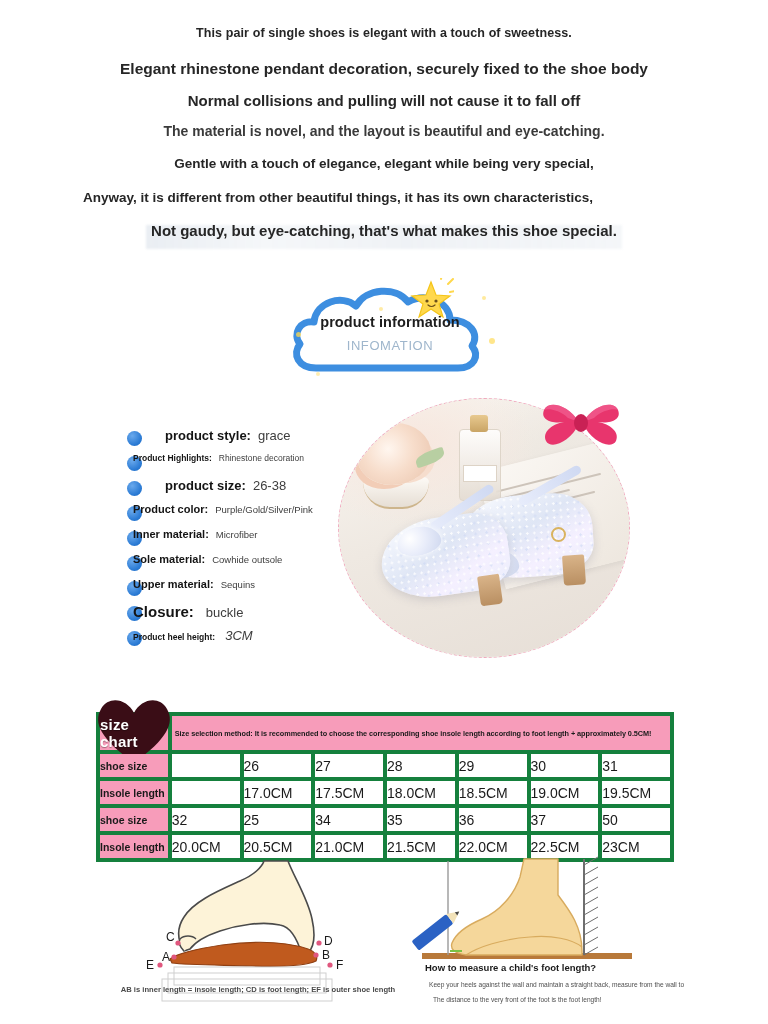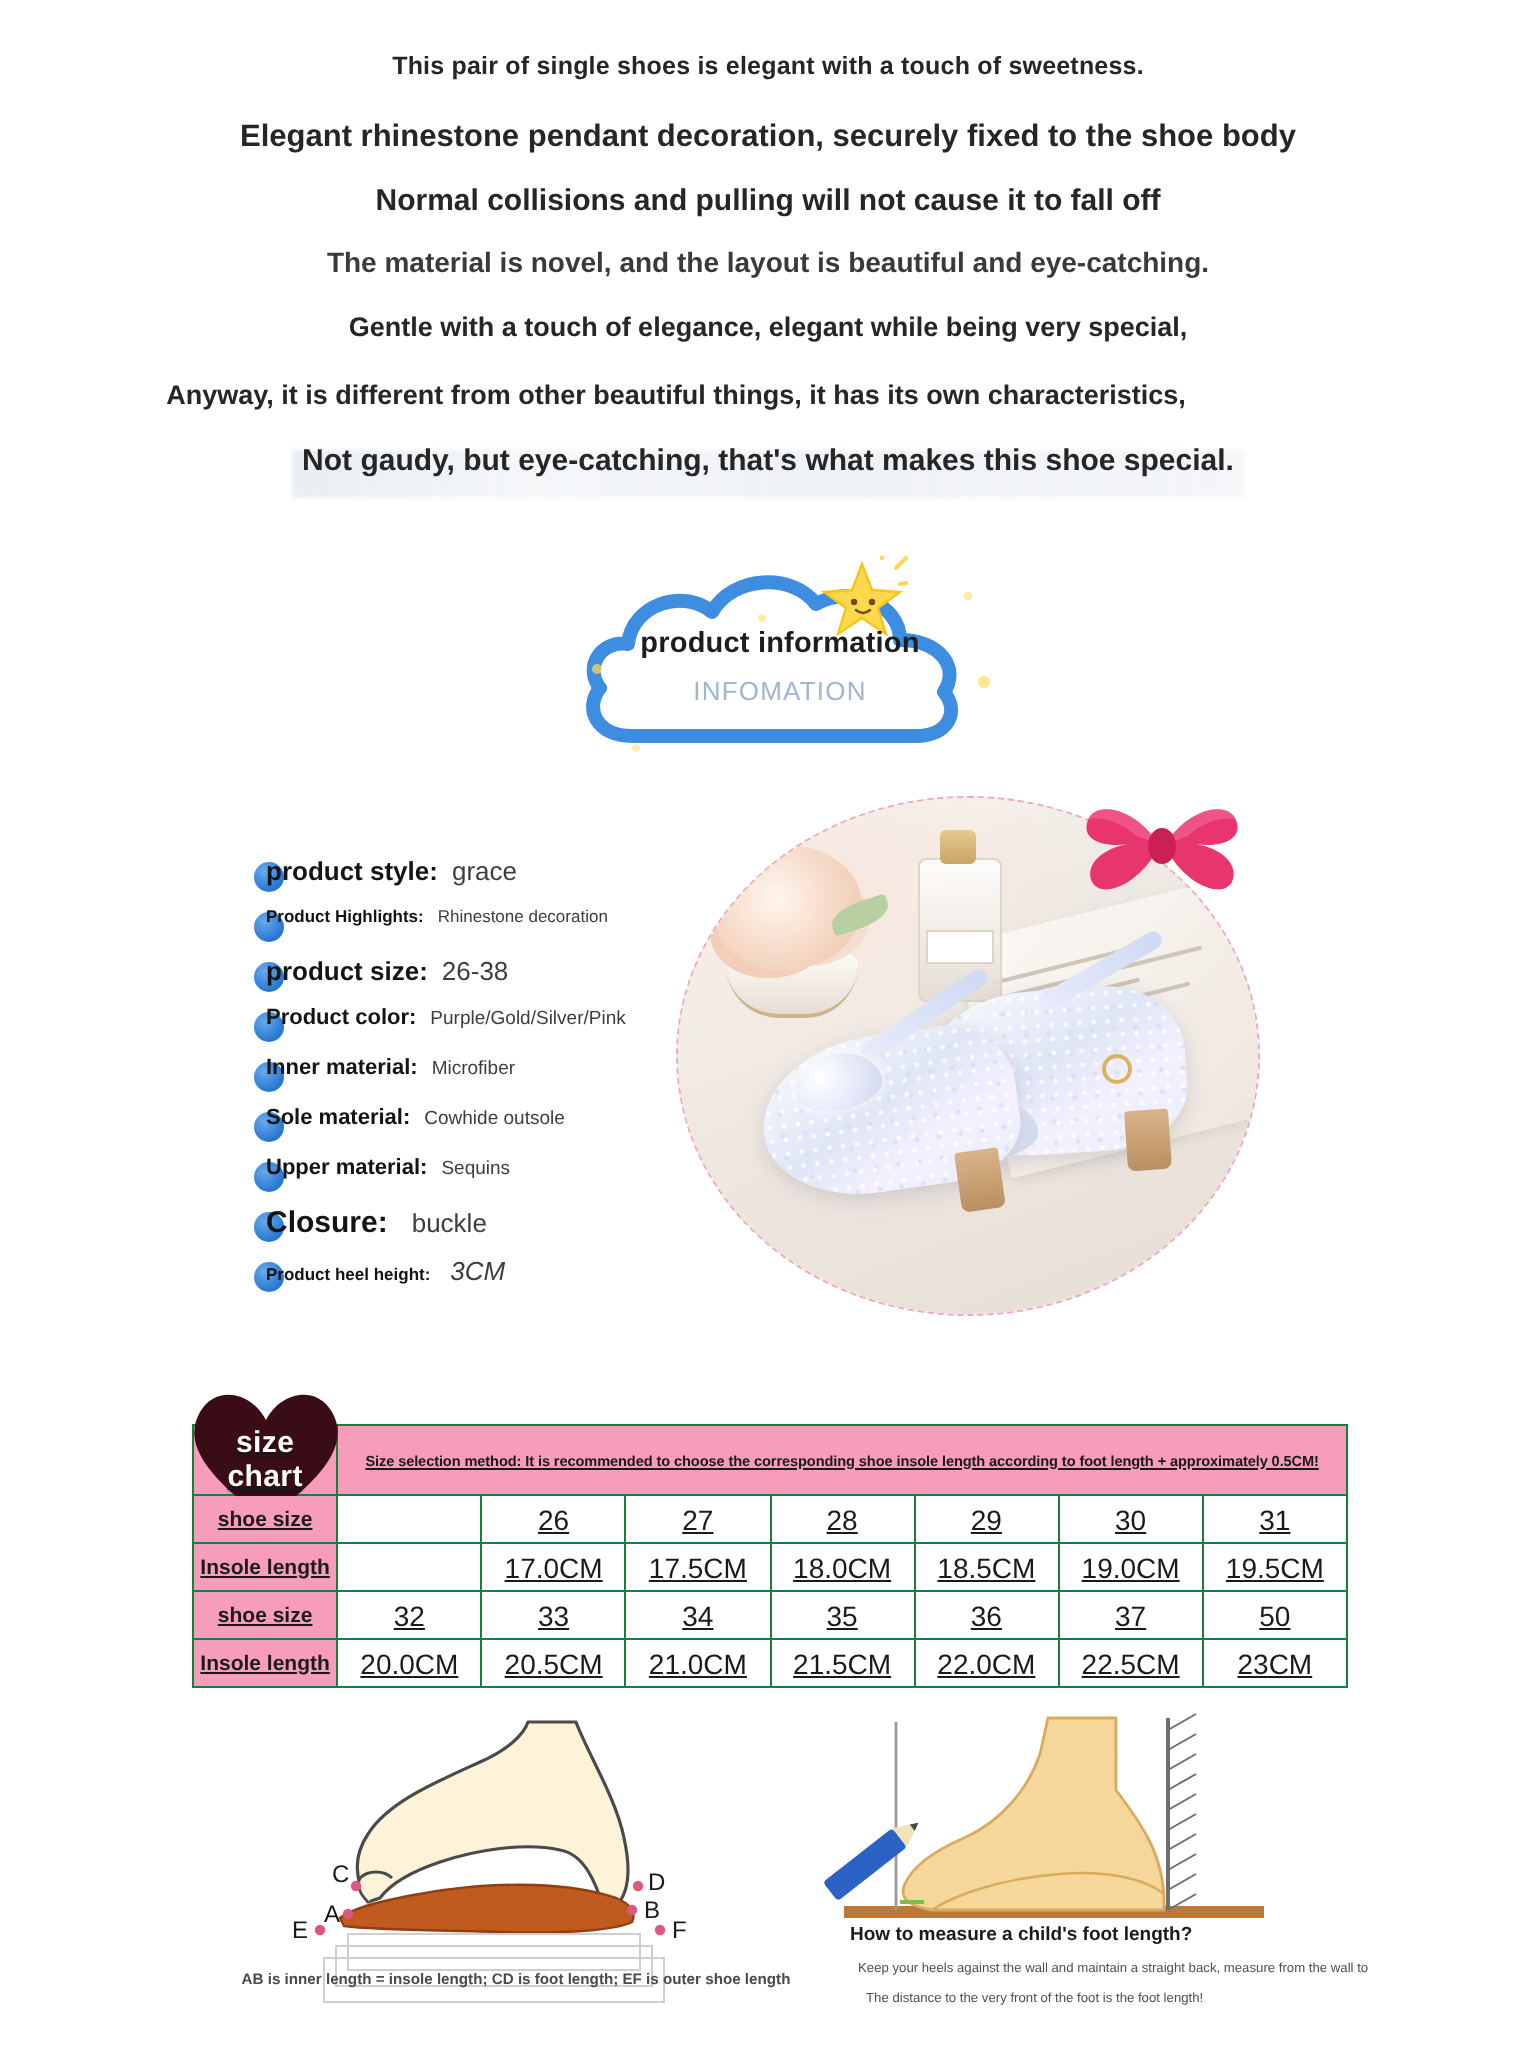--- a/index.html
+++ b/index.html
@@ -112,21 +112,21 @@
     color: #141414;
     white-space: nowrap;
   }
   .spec-value {
     position: relative;
     z-index: 1;
     margin-left: 7px;
     color: #3d3d3d;
     white-space: nowrap;
   }
-  .sz-lg .spec-label { font-size: 13px; }
+  .sz-lg .spec-label { font-size: 13px; margin-left: 32px; }
   .sz-lg .spec-value { font-size: 13px; }
   .sz-sm .spec-label { font-size: 8.5px; }
   .sz-sm .spec-value { font-size: 8.5px; }
   .sz-md .spec-label { font-size: 11px; }
   .sz-md .spec-value { font-size: 9.5px; }
   .sz-xl .spec-label { font-size: 15px; }
   .sz-xl .spec-value { font-size: 13px; margin-left: 12px; }
   .sz-hh .spec-label { font-size: 8.5px; }
   .sz-hh .spec-value { font-size: 13px; margin-left: 10px; font-style: italic; }
 
@@ -275,28 +275,26 @@
     position: absolute;
     left: 96px; top: 712px;
     width: 578px;
   }
   .chart table {
     border-collapse: collapse;
     width: 578px;
     table-layout: fixed;
   }
   .chart td {
-    border: 1px solid #15803d;
+    border: 4px solid #15803d;
     height: 23px;
-    text-align: center;
     font-size: 14px;
     color: #1a1a1a;
     background: #ffffff;
     padding: 0;
-    text-decoration: underline;
   }
   .lbl {
     background: #f79cba !important;
     font-size: 10.5px !important;
     font-weight: 700;
     color: #1a1a1a;
     position: relative;
   }
   .hdr-cell {
     background: #f79cba !important;
@@ -543,21 +541,21 @@
       <td>19.0CM</td>
       <td>19.5CM</td>
     </tr>
 
     <tr>
       <td class="lbl">
         <span class="ribbon"></span>
         <span>shoe size</span>
       </td>
       <td>32</td>
-      <td>33</td>
+      <td>25</td>
       <td>34</td>
       <td>35</td>
       <td>36</td>
       <td>37</td>
       <td>50</td>
     </tr>
 
     <tr>
       <td class="lbl">
         <span class="ribbon"></span>

